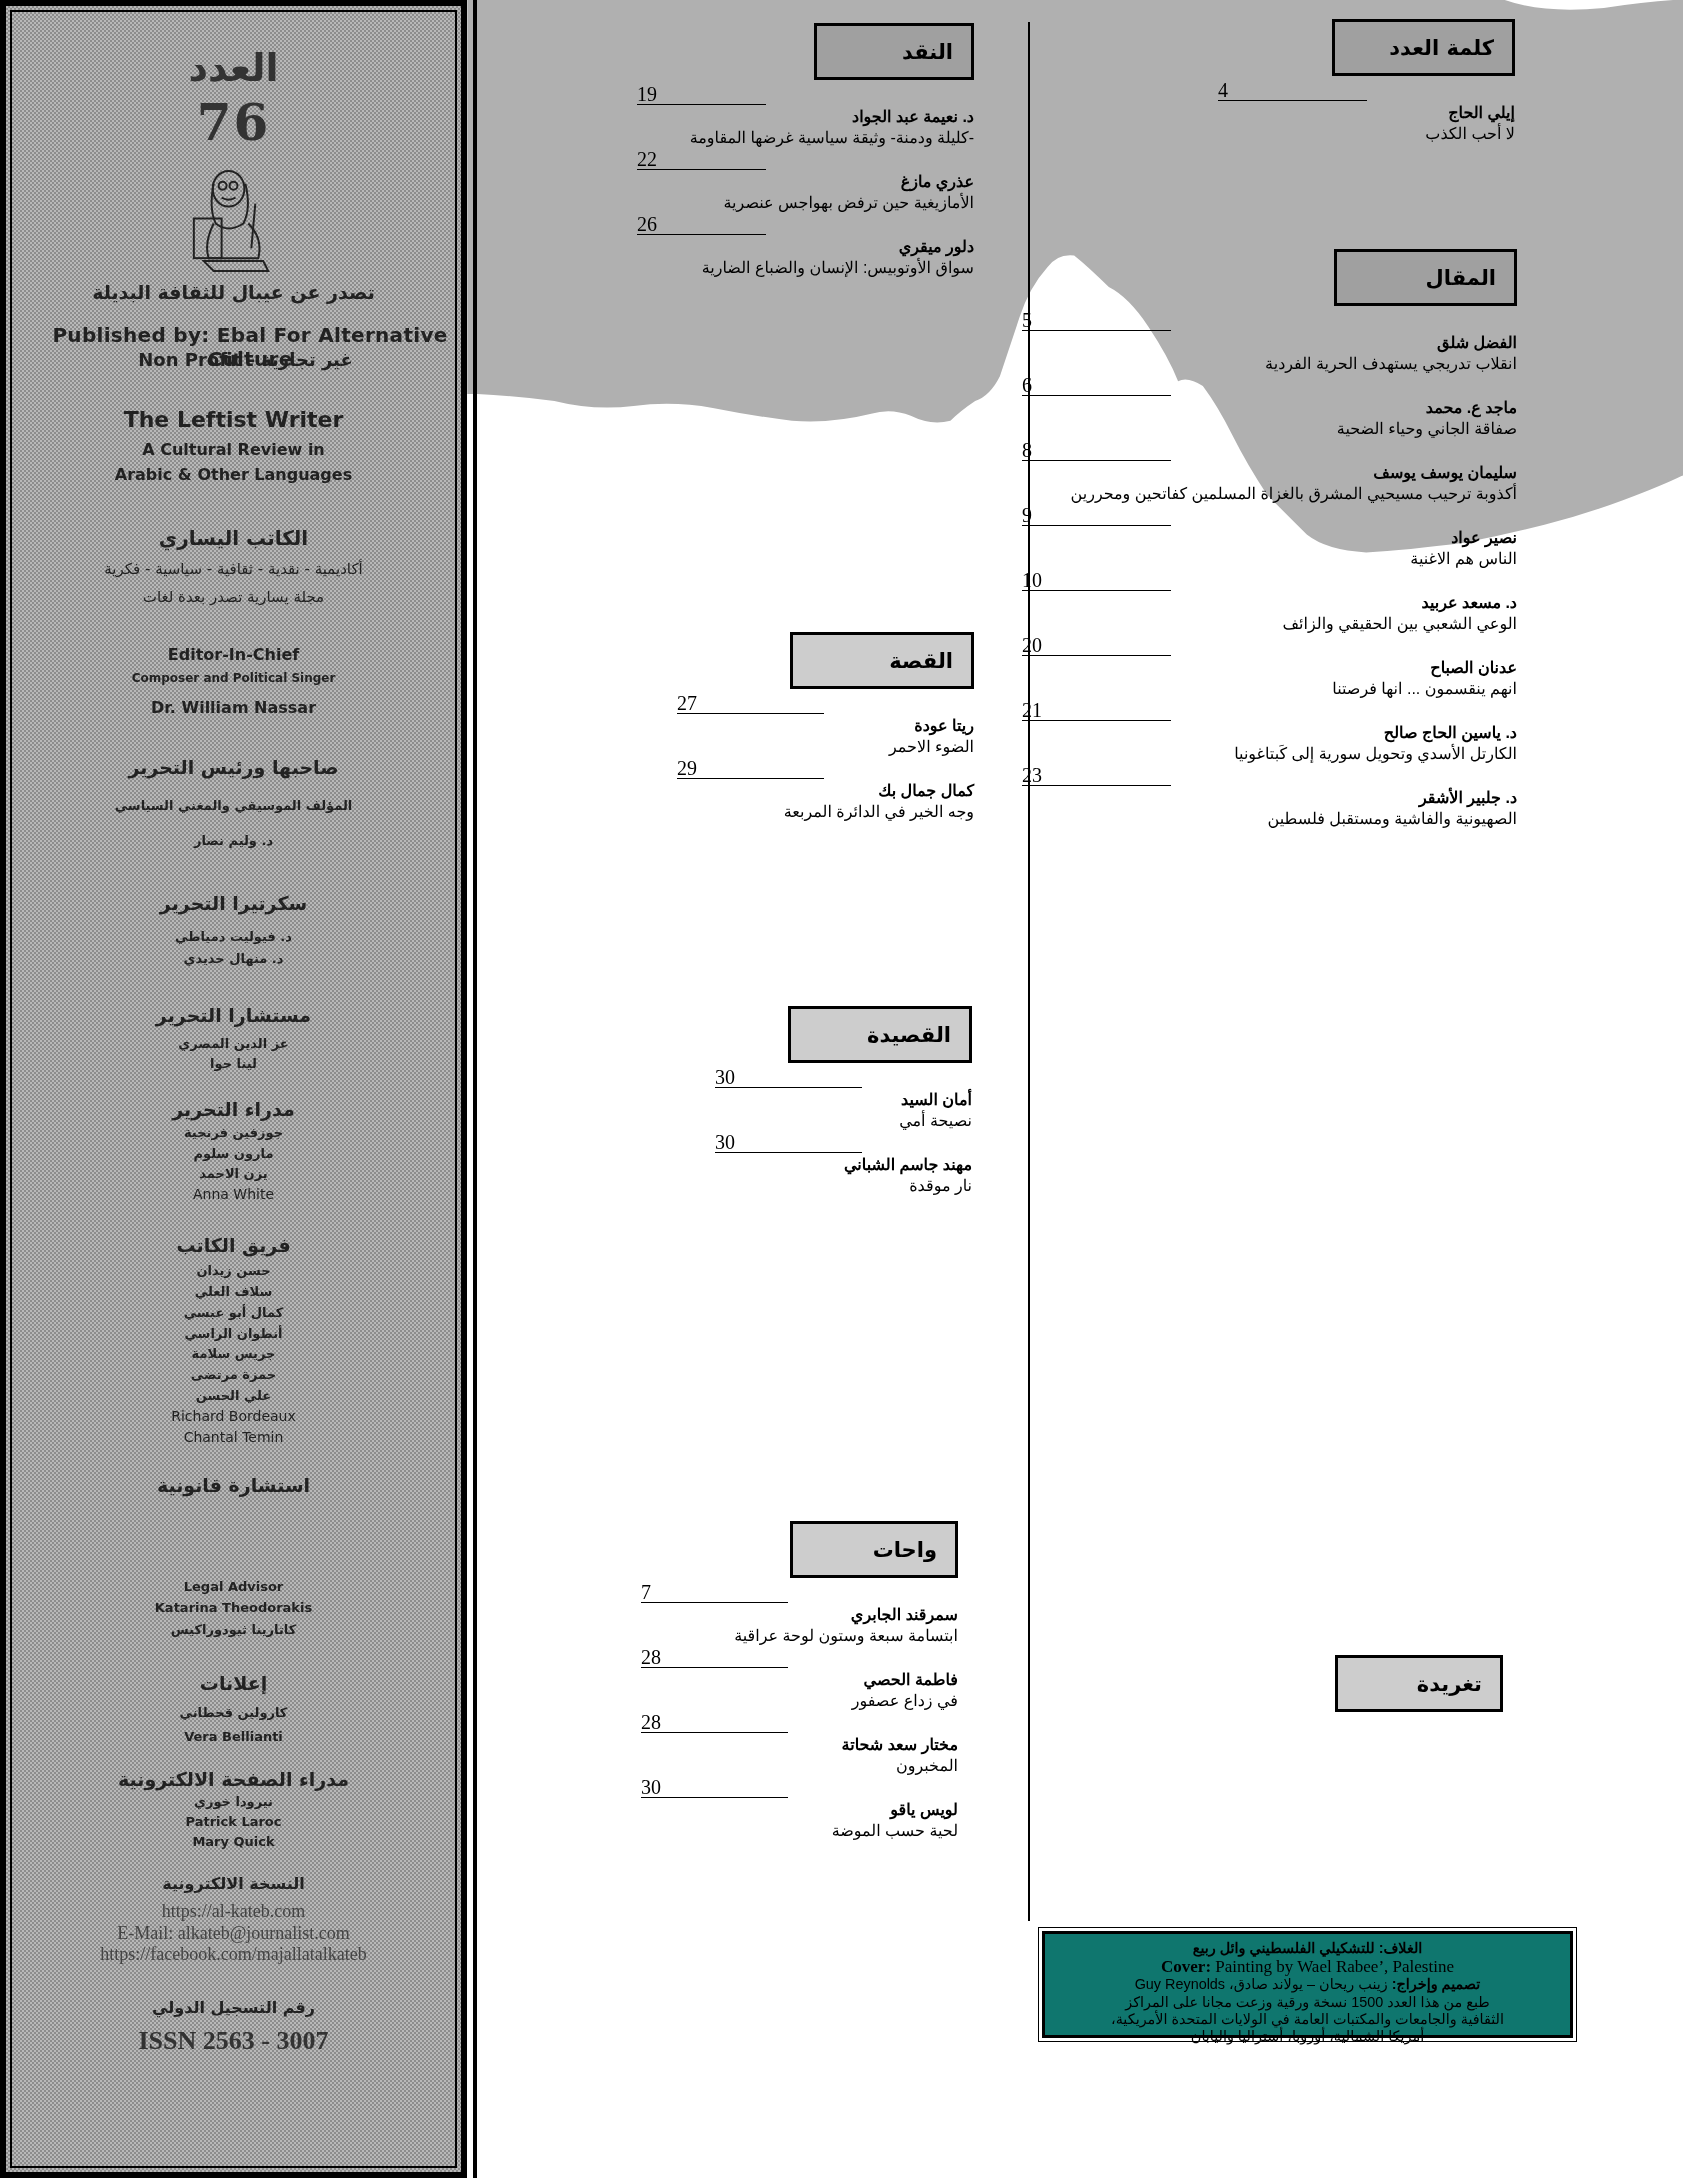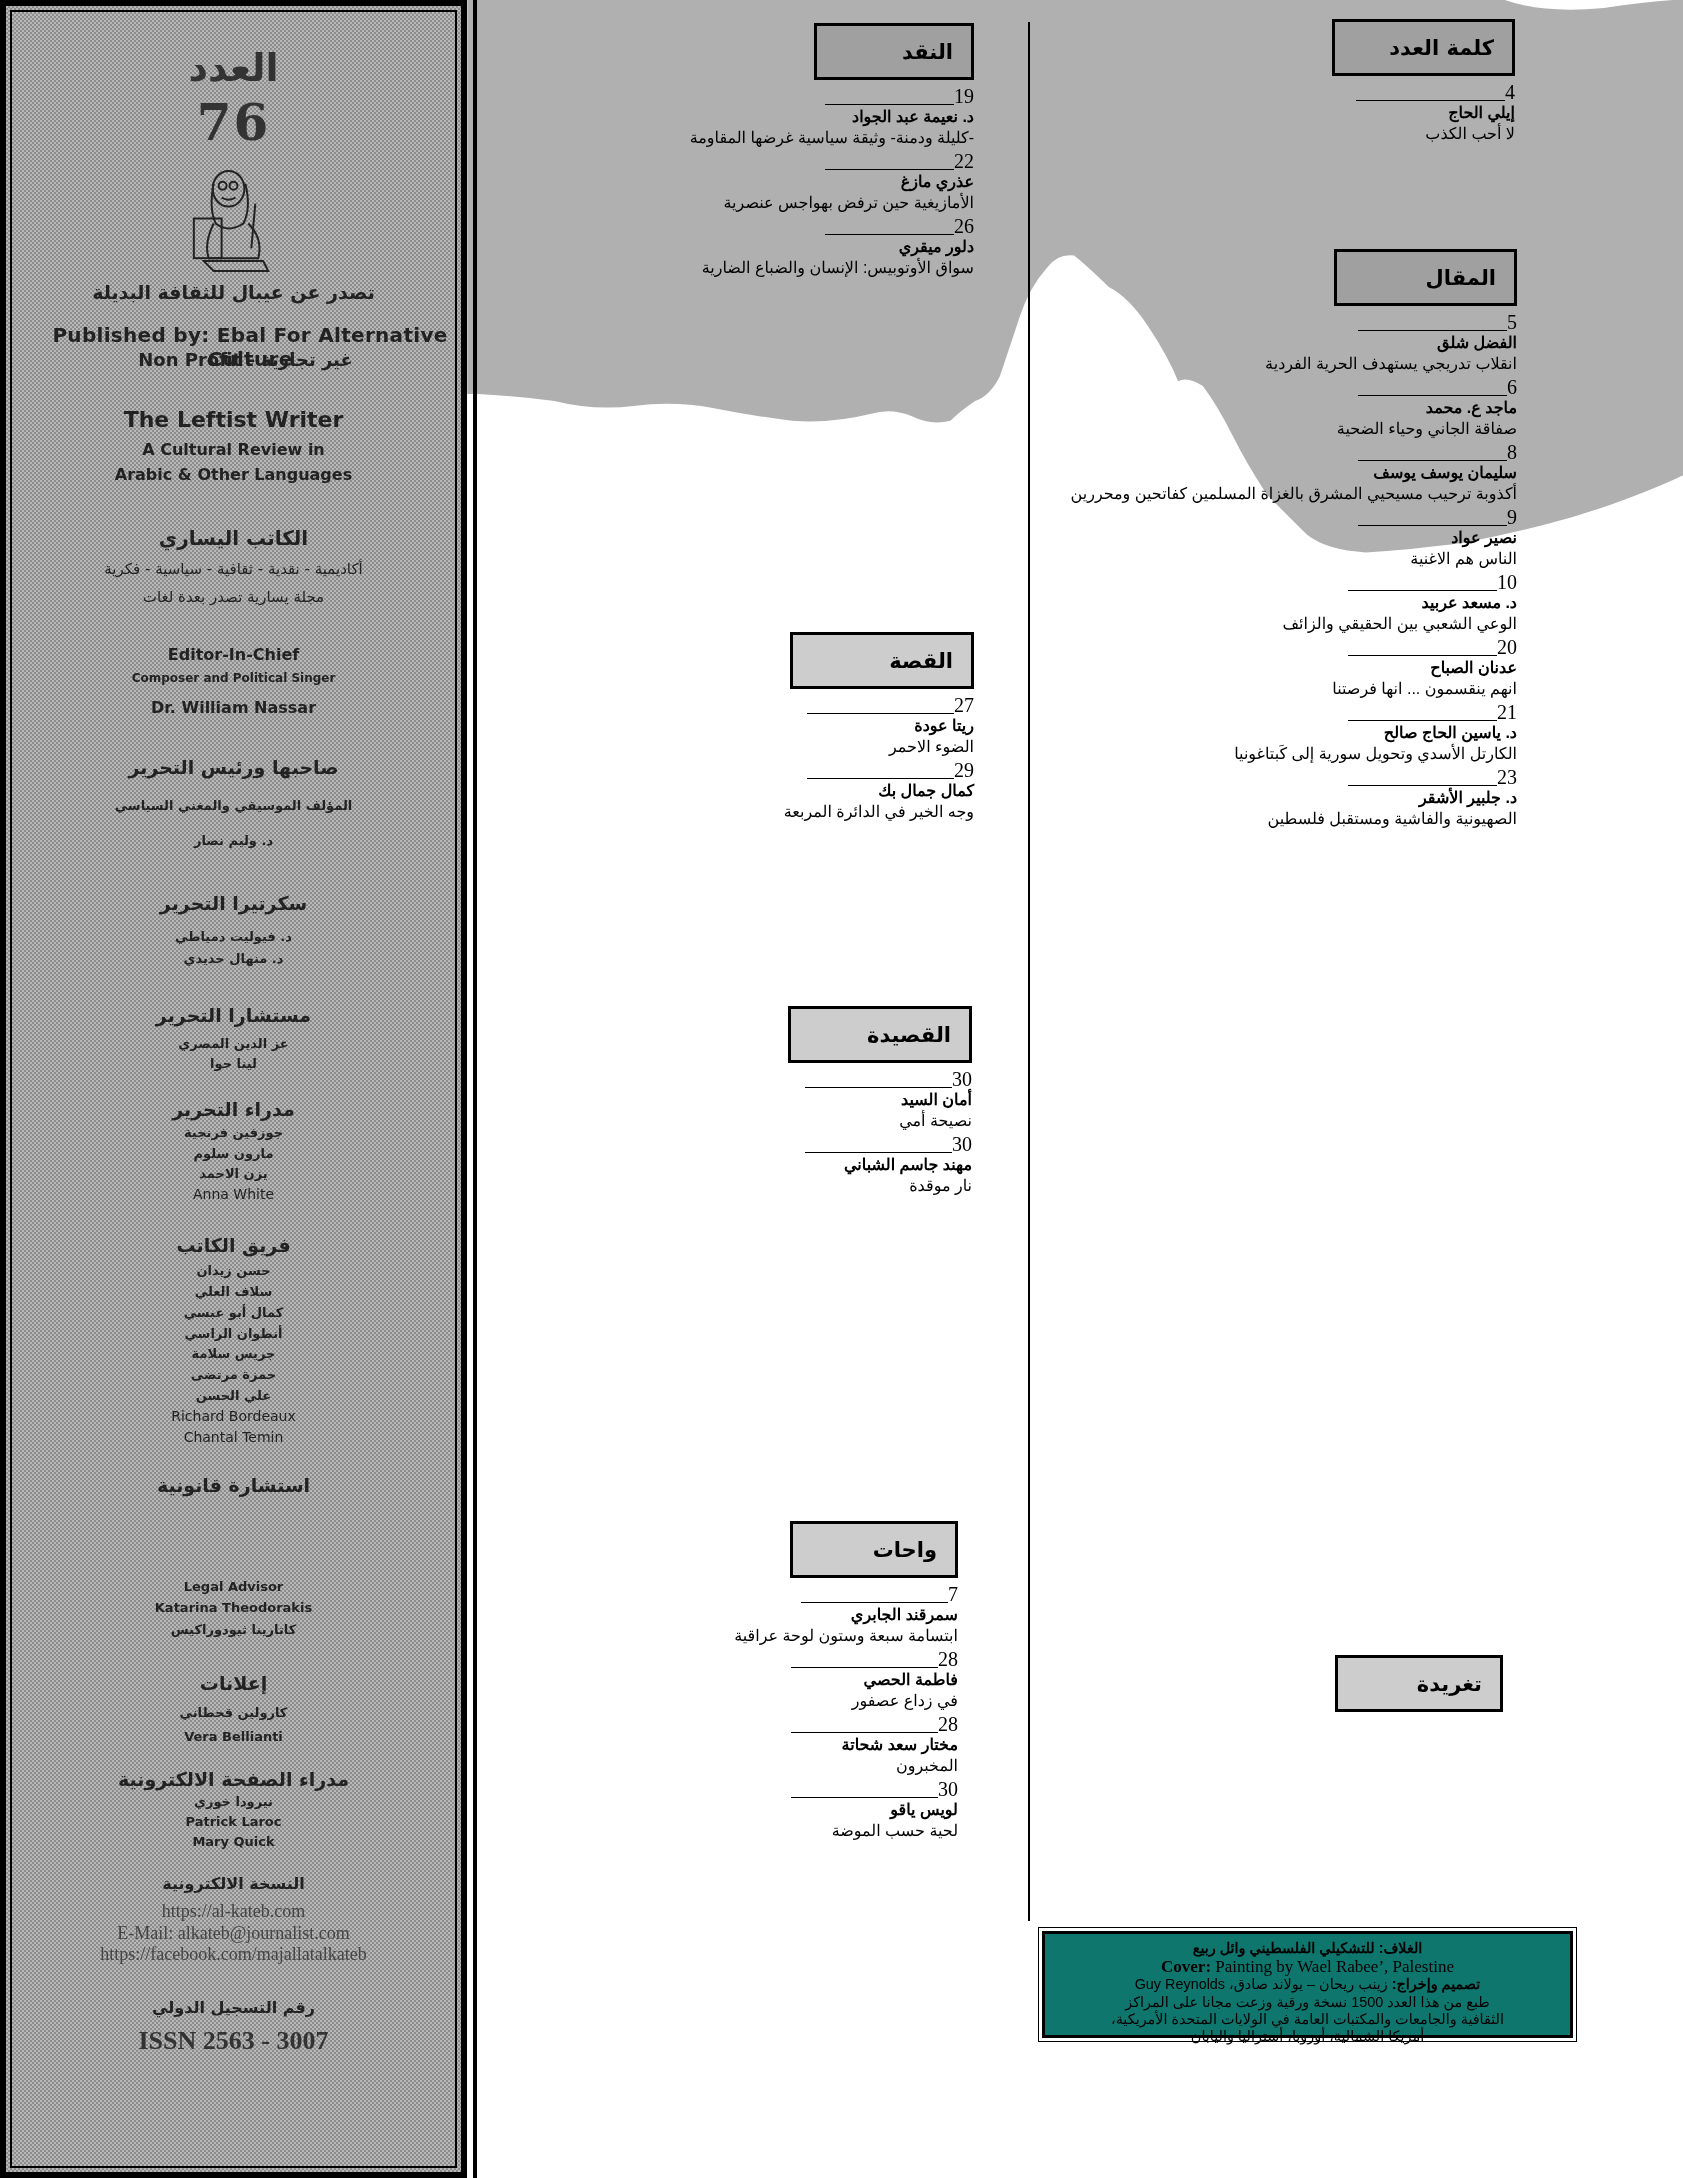--- a/index.html
+++ b/index.html
@@ -57,21 +57,21 @@
   
   .section { position: absolute; direction: rtl; text-align: right; }
   .section-box {
     box-sizing: border-box; border: 3px solid #000; background: #a0a0a0;
     height: 57px; display: flex; align-items: center; justify-content: flex-start;
     padding-right: 18px; font-family: "DejaVu Sans", sans-serif; font-weight: bold; font-size: 21px;
   }
   .section-box.light { background: #cdcdcd; }
   .entries { margin-top: 4px; }
   .entry { font-family: "Liberation Sans", sans-serif; }
-  .page-line { display: flex; align-items: flex-end; height: 22px; }
+  .page-line { display: flex; align-items: flex-end; height: 22px; flex-direction: column; }
   .page-num { font-family: "Liberation Serif", serif; font-size: 20px; line-height: 20px; }
   .page-rule { border-bottom: 1px solid #000; height: 0; width: 149px; margin-bottom: 1px; }
   .author { font-weight: bold; font-size: 16px; line-height: 20px; margin-top: 1px; }
   .title { font-size: 16px; line-height: 22px; white-space: nowrap; }
 
   
   .credits {
     position: absolute; left: 1042px; top: 1931px; width: 531px; height: 107px;
     border: 3px solid #000; outline: 1px solid #000; outline-offset: 3px;
     box-sizing: border-box; background: #0f766e; direction: rtl; text-align: center;

